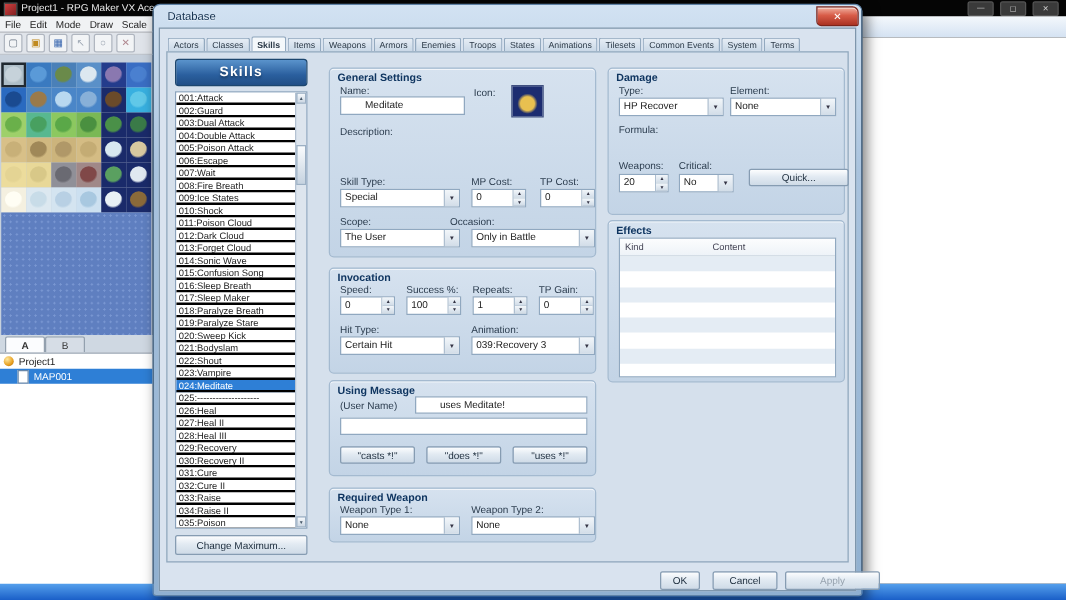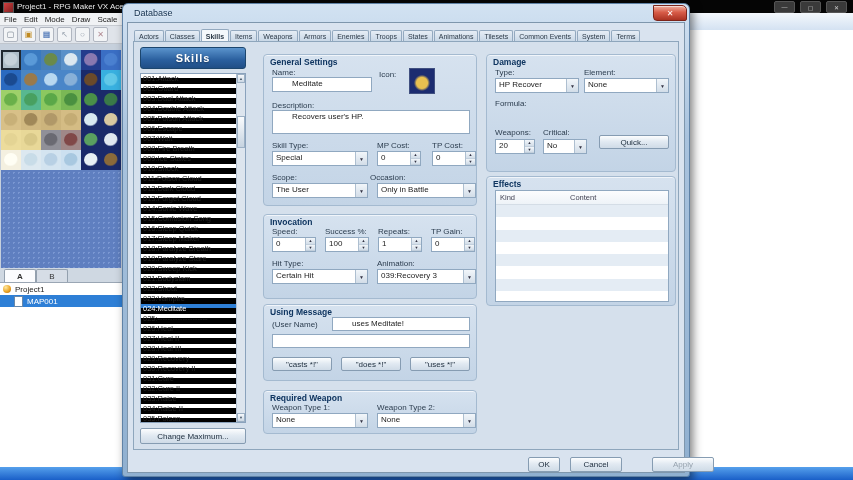--- a/index.html
+++ b/index.html
@@ -51,21 +51,21 @@
   .tab{font-size:7px;padding:2px 4px 1px;background:linear-gradient(#e6edf5,#c9d8e7);
     border:1px solid #93a9bf;border-bottom:none;border-radius:2px 2px 0 0;color:#2c3a48;margin-right:1px;white-space:nowrap;}
   .tab.active{background:#f4f8fb;font-weight:bold;padding-top:3px;}
   #content{left:5px;top:18px;width:546px;height:409px;background:#d5e0ec;border:1px solid #8ea6bc;box-sizing:border-box;}
   
   #skills-banner{left:6px;top:5px;width:106px;height:22px;border-radius:3px;
     background:linear-gradient(#5a93cc,#2a5f9e 60%,#204e86);border:1px solid #1c466e;
     color:#fff;font-weight:bold;font-size:11px;display:flex;align-items:center;justify-content:center;letter-spacing:1px;
     text-shadow:0 1px 2px rgba(0,0,0,.4);box-sizing:border-box;}
   #skills-list{left:6px;top:31px;width:106px;height:350px;background:#f2f6fa;border:1px solid #8aa2bc;box-sizing:border-box;overflow:hidden;}
-  .skill-row{height:10px;line-height:10px;font-size:7.5px;color:#222;padding-left:2px;background:#fff;border-bottom:6px solid #000000;width:96px;box-sizing:border-box;white-space:nowrap;}
+  .skill-row{height:10px;line-height:10px;font-size:7.5px;color:#222;padding-left:2px;background:#fff;border-bottom:2px solid #000000;width:96px;box-sizing:border-box;white-space:nowrap;}
   .skill-row.selected{background:#2e7fd6;color:#fff;}
   #skills-sb{position:absolute;right:0;top:0;width:8px;height:348px;background:#dde5ee;border-left:1px solid #b4c2d2;}
   #skills-sb .sbar{position:absolute;left:0;width:8px;height:9px;background:linear-gradient(#f6f9fc,#ccd7e3);border:1px solid #9cb0c4;box-sizing:border-box;
     font-size:4px;color:#456;display:flex;align-items:center;justify-content:center;}
   #skills-sb .thumb{position:absolute;left:0;top:42px;width:8px;height:32px;background:linear-gradient(#fafcfe,#c6d3e0);border:1px solid #9cb0c4;box-sizing:border-box;}
   #change-max{left:6px;top:386px;width:106px;height:16px;}
   
   .panel{background:linear-gradient(#d6e2ef,#c3d4e6);border:1px solid #a4bad0;border-radius:4px;
     box-shadow:inset 0 1px 0 rgba(255,255,255,.65);box-sizing:border-box;}
   .ptitle{position:absolute;left:6px;top:2px;font-size:8.5px;font-weight:bold;color:#0f3560;}
@@ -288,21 +288,21 @@
               <div class="skill-row">006:Escape</div>
               <div class="skill-row">007:Wait</div>
               <div class="skill-row">008:Fire Breath</div>
               <div class="skill-row">009:Ice States</div>
               <div class="skill-row">010:Shock</div>
               <div class="skill-row">011:Poison Cloud</div>
               <div class="skill-row">012:Dark Cloud</div>
               <div class="skill-row">013:Forget Cloud</div>
               <div class="skill-row">014:Sonic Wave</div>
               <div class="skill-row">015:Confusion Song</div>
-              <div class="skill-row">016:Sleep Quick</div>
+              <div class="skill-row">016:Sleep Breath</div>
               <div class="skill-row">017:Sleep Maker</div>
               <div class="skill-row">018:Paralyze Breath</div>
               <div class="skill-row">019:Paralyze Stare</div>
               <div class="skill-row">020:Sweep Kick</div>
               <div class="skill-row">021:Bodyslam</div>
               <div class="skill-row">022:Shout</div>
               <div class="skill-row">023:Vampire</div>
               <div class="skill-row selected">024:Meditate</div>
               <div class="skill-row">025:--------------------</div>
               <div class="skill-row">026:Heal</div>
@@ -325,21 +325,20 @@
         <div class="btn abs" id="change-max" style="height:16px">Change Maximum...</div>
 
         <div class="panel abs" style="left:129px;top:12px;width:214px;height:152px;">
           <div class="ptitle">General Settings</div>
           <div class="lbl" style="left:8px;top:13px">Name:</div>
           <div class="tb" style="left:8px;top:22px;width:100px;height:15px">Meditate</div>
           <div class="lbl" style="left:115px;top:15px">Icon:</div>
           <div class="abs" style="left:145px;top:13px;width:24px;height:24px;border:1px solid #405080;
                background:radial-gradient(circle at 50% 58%,#e8c050 0 30%,#1c2c70 44%);"></div>
           <div class="lbl" style="left:8px;top:46px">Description:</div>
-          <div class="tb" style="left:8px;top:55px;width:198px;height:24px">Recovers user's HP.</div>
           <div class="lbl" style="left:8px;top:86px">Skill Type:</div>
           <div class="dd" style="left:8px;top:96px;width:96px;height:15px">
             <span class="ddv">Special</span>
               <span class="arr">▼</span>
           </div>
           <div class="lbl" style="left:113px;top:86px">MP Cost:</div>
           <div class="spin" style="left:113px;top:96px;width:44px;height:15px">
             <span class="spv">0</span>
               <span class="sparr">
                 <i>▲</i>
@@ -352,21 +351,21 @@
               <span class="sparr">
                 <i>▲</i>
                 <i>▼</i>
               </span>
           </div>
           <div class="lbl" style="left:8px;top:118px">Scope:</div>
           <div class="dd" style="left:8px;top:128px;width:96px;height:15px">
             <span class="ddv">The User</span>
               <span class="arr">▼</span>
           </div>
-          <div class="lbl" style="left:106px;top:118px">Occasion:</div>
+          <div class="lbl" style="left:96px;top:118px">Occasion:</div>
           <div class="dd" style="left:113px;top:128px;width:99px;height:15px">
             <span class="ddv">Only in Battle</span>
               <span class="arr">▼</span>
           </div>
         </div>
 
         <div class="panel abs" style="left:129px;top:172px;width:214px;height:85px;">
           <div class="ptitle">Invocation</div>
           <div class="lbl" style="left:8px;top:12px">Speed:</div>
           <div class="spin" style="left:8px;top:22px;width:44px;height:15px">
@@ -457,21 +456,21 @@
               <span class="sparr">
                 <i>▲</i>
                 <i>▼</i>
               </span>
           </div>
           <div class="lbl" style="left:56px;top:73px">Critical:</div>
           <div class="dd" style="left:56px;top:84px;width:44px;height:15px">
             <span class="ddv">No</span>
               <span class="arr">▼</span>
           </div>
-          <div class="btn" style="left:112px;top:80px;width:70px;height:14px">Quick...</div>
+          <div class="btn" style="left:112px;top:80px;width:80px;height:14px">Quick...</div>
         </div>
 
         <div class="panel abs" style="left:352px;top:134px;width:190px;height:130px;">
           <div class="ptitle">Effects</div>
           <div id="fx-table">
             <div id="fx-head">
               <span style="left:4px">Kind</span>
               <span style="left:74px">Content</span>
             </div>
             <div id="fx-rows">
@@ -484,16 +483,16 @@
                 <div class="fx-row"></div>
                 <div class="fx-row"></div>
               </div>
           </div>
         </div>
 
       </div>
 
       <div class="btn abs" style="left:400px;top:434px;width:32px;height:15px">OK</div>
       <div class="btn abs" style="left:442px;top:434px;width:52px;height:15px">Cancel</div>
-      <div class="btn abs disabled" style="left:524px;top:434px;width:62px;height:15px">Apply</div>
+      <div class="btn abs disabled" style="left:500px;top:434px;width:76px;height:15px">Apply</div>
     </div>
   </div>
 </div>
 
 </body></html>

